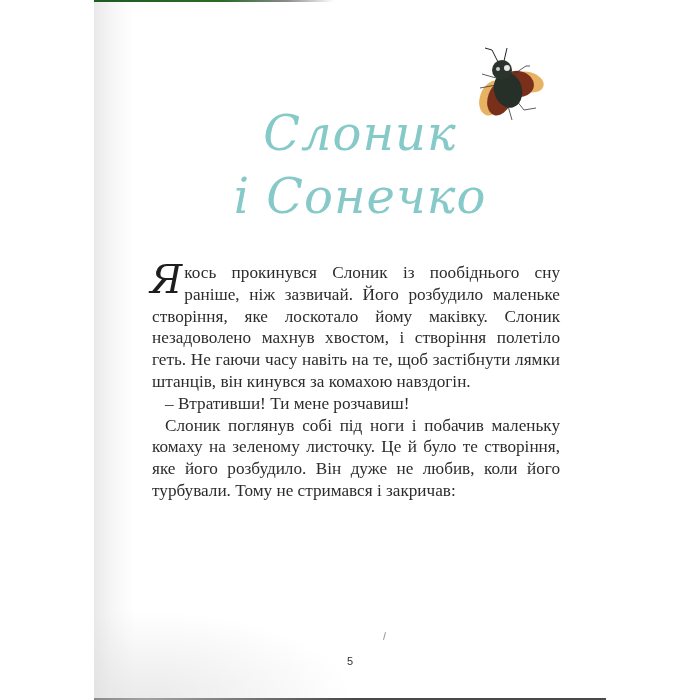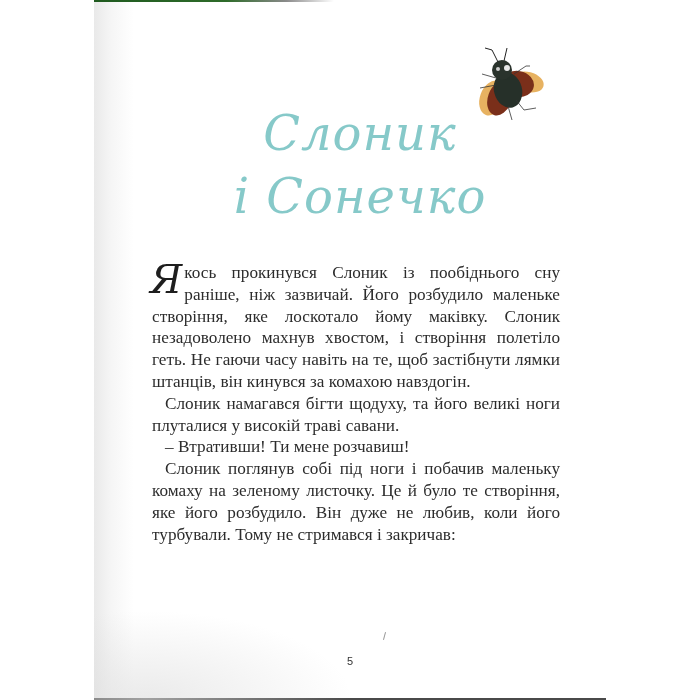--- a/index.html
+++ b/index.html
@@ -79,21 +79,20 @@
     <path d="M62 34 L74 26 L78 26" stroke="#333" stroke-width="0.8" fill="none"></path>
     <path d="M64 60 L72 70 L84 68" stroke="#333" stroke-width="0.8" fill="none"></path>
     <path d="M56 66 L60 80" stroke="#333" stroke-width="0.8" fill="none"></path>
   </svg>
 
   <div class="title title-line2">і Сонечко</div>
   <div class="title title-line1">Слоник</div>
 
   <div class="body-text">
     <p><span class="dropcap">Я</span><span>кось прокинувся Слоник із пообіднього сну раніше, ніж зазвичай. Його розбудило маленьке створіння, яке лоскотало йому маківку. Слоник незадоволено махнув хвостом, і створіння полетіло геть. Не гаючи часу навіть на те, щоб застібнути лямки штанців, він кинувся за комахою навздогін.</span></p>
-    <p class="indent">Слоник намагався бігти щодуху, та його великі ноги плуталися у високій траві савани.</p>
     <p class="indent">– Втративши! Ти мене розчавиш!</p>
     <p class="indent">Слоник поглянув собі під ноги і побачив маленьку комаху на зеленому листочку. Це й було те створіння, яке його розбудило. Він дуже не любив, коли його турбували. Тому не стримався і закричав:</p>
   </div>
 
   <div class="stray-mark"></div>
   <div class="page-number">5</div>
 
   <div class="bottom-edge"></div>
 </div>
 

